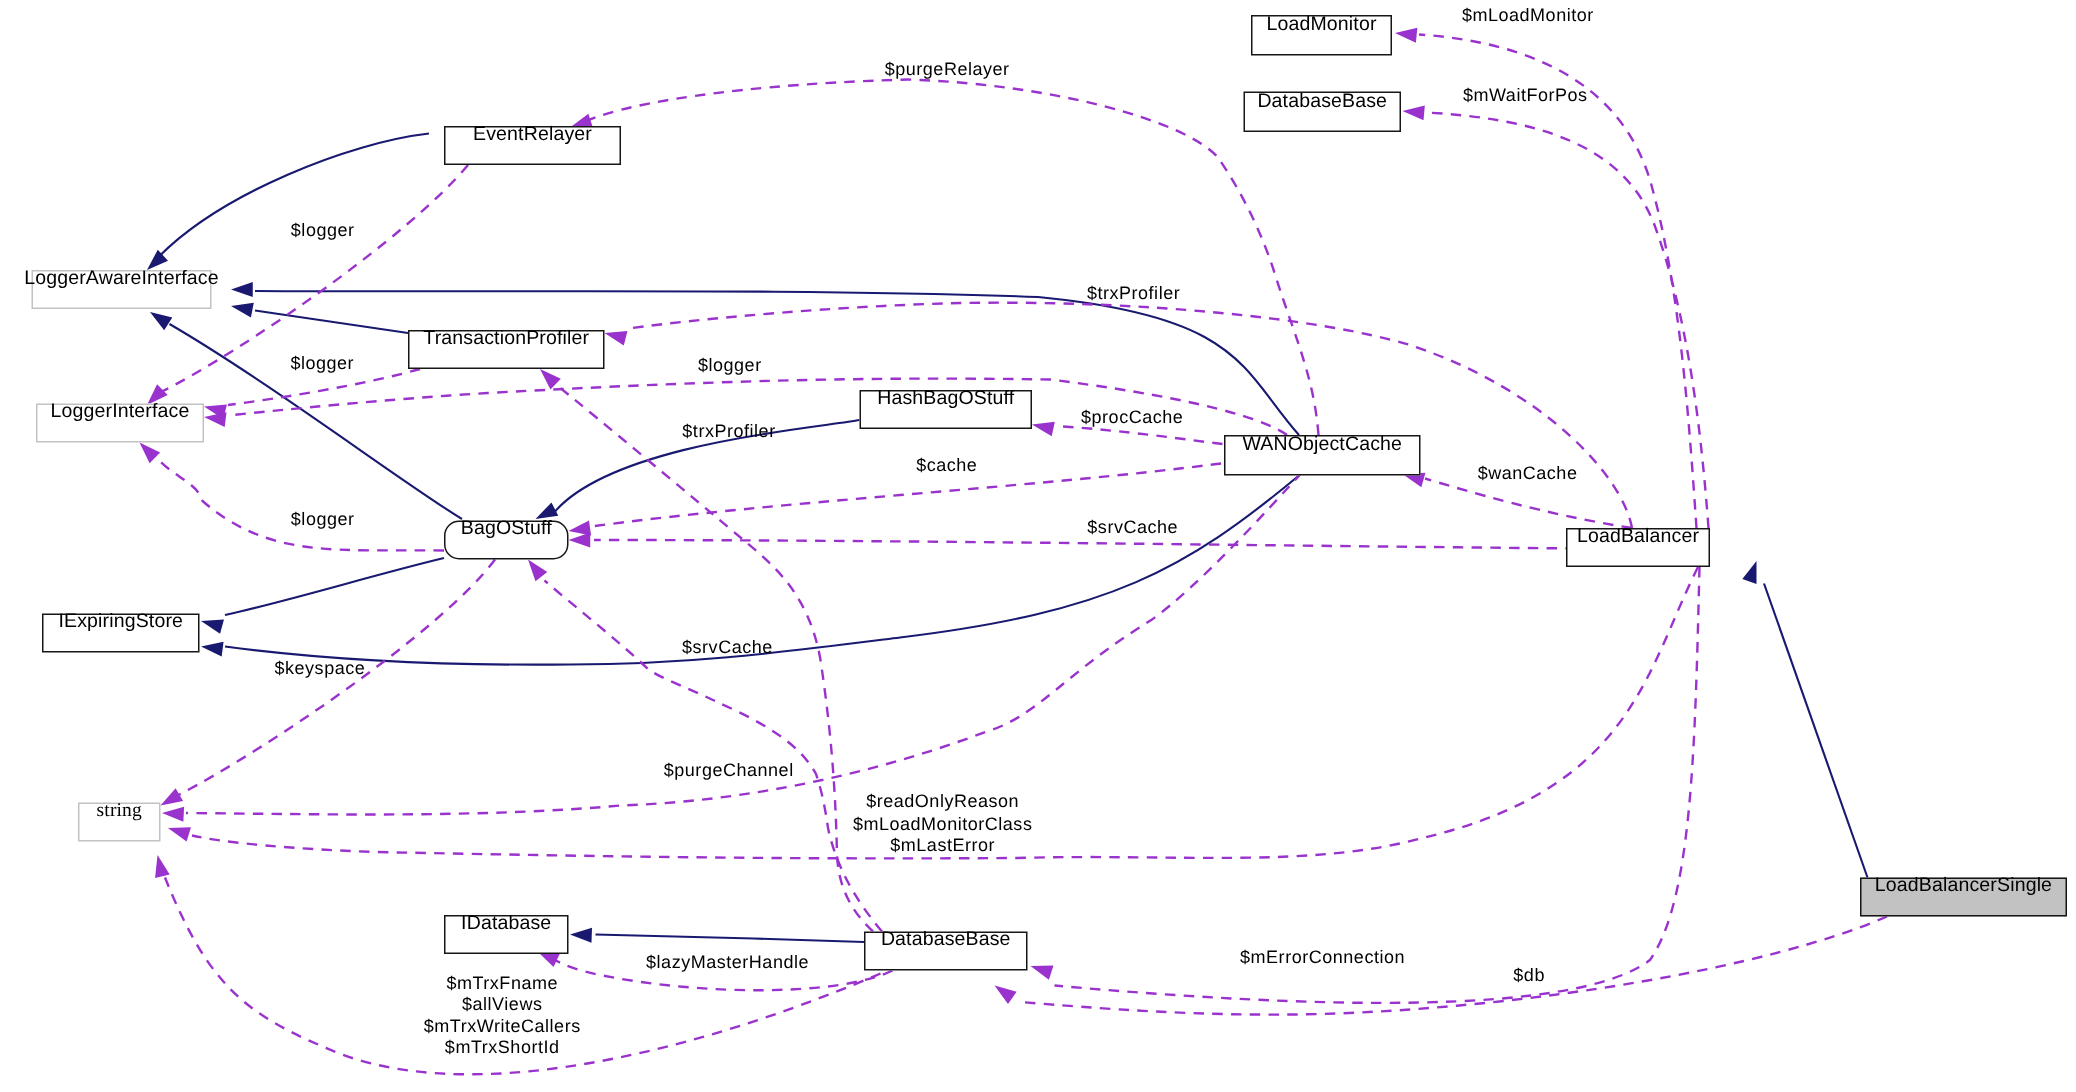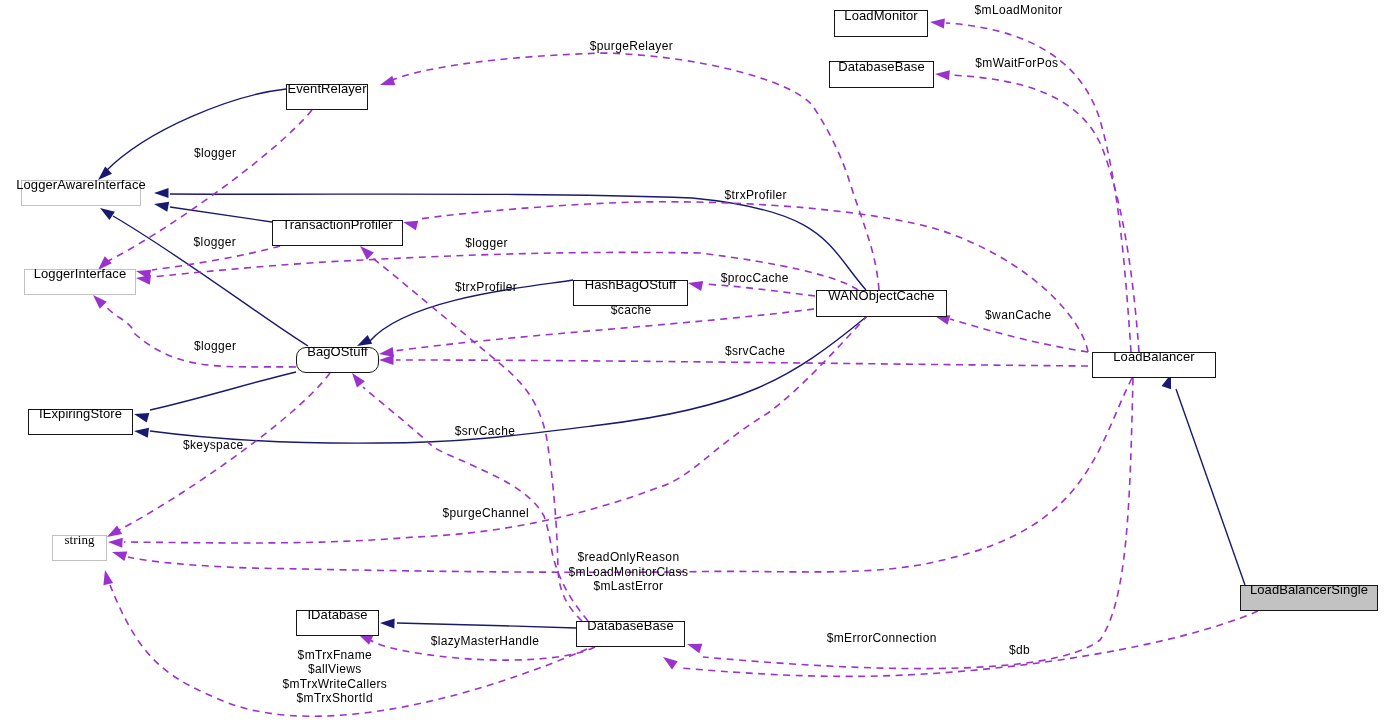--- a/index.html
+++ b/index.html
@@ -78,50 +78,50 @@
 <path d="M595,647 C560,664 470,664 400,650 C385,647 375,643 370,640" fill="none" stroke="#9a32cd" stroke-width="1.6" stroke-dasharray="7,5.5"></path>
 <polygon points="358.00,634.00 369.03,644.66 373.25,635.60" fill="#9a32cd"></polygon>
 <path d="M1133,378 C1130,500 1128,600 1100,640 C1050,678 870,672 703,657" fill="none" stroke="#9a32cd" stroke-width="1.6" stroke-dasharray="7,5.5"></path>
 <polygon points="687.00,644.00 699.25,653.24 702.34,643.73" fill="#9a32cd"></polygon>
 <path d="M1258,611 C1180,645 1020,672 880,676 C800,678 730,672 680,668" fill="none" stroke="#9a32cd" stroke-width="1.6" stroke-dasharray="7,5.5"></path>
 <polygon points="663.00,657.00 672.01,669.41 677.75,661.22" fill="#9a32cd"></polygon>
 </svg>
 </div>
 <div class="node plain" style="left:21px;top:180px;width:120px;height:26px;">LoggerAwareInterface</div>
 <div class="node plain" style="left:24px;top:269px;width:112px;height:26px;">LoggerInterface</div>
-<div class="node strong" style="left:286px;top:84px;width:82px;height:26px;">EventRelayer</div>
+<div class="node strong" style="left:296px;top:84px;width:118px;height:26px;">EventRelayer</div>
 <div class="node strong" style="left:272px;top:220px;width:131px;height:26px;">TransactionProfiler</div>
 <div class="node strong" style="left:296px;top:347px;width:83px;height:26px;border-radius:10px;">BagOStuff</div>
 <div class="node strong" style="left:28px;top:409px;width:105px;height:26px;">IExpiringStore</div>
 <div class="node plain" style="left:52px;top:535px;width:55px;height:26px;font-family:Liberation Serif, serif;">string</div>
 <div class="node strong" style="left:296px;top:610px;width:83px;height:26px;">IDatabase</div>
 <div class="node strong" style="left:576px;top:621px;width:109px;height:26px;">DatabaseBase</div>
-<div class="node strong" style="left:573px;top:280px;width:115px;height:26px;">HashBagOStuff</div>
+<div class="node strong" style="left:573px;top:260px;width:115px;height:26px;">HashBagOStuff</div>
 <div class="node strong" style="left:816px;top:290px;width:131px;height:27px;">WANObjectCache</div>
-<div class="node strong" style="left:1092px;top:352px;width:124px;height:26px;">LoadBalancer</div>
+<div class="node strong" style="left:1044px;top:352px;width:96px;height:26px;">LoadBalancer</div>
 <div class="node highlight" style="left:1240px;top:585px;width:138px;height:26px;">LoadBalancerSingle</div>
 <div class="node strong" style="left:834px;top:10px;width:94px;height:27px;">LoadMonitor</div>
 <div class="node strong" style="left:829px;top:61px;width:105px;height:27px;">DatabaseBase</div>
 <div class="elabel" style="left:589.8px;top:39.2px;">$purgeRelayer</div>
 <div class="elabel" style="left:974.6px;top:3px;">$mLoadMonitor</div>
 <div class="elabel" style="left:975.3px;top:55.6px;">$mWaitForPos</div>
 <div class="elabel" style="left:193.9px;top:146.4px;">$logger</div>
 <div class="elabel" style="left:724.6px;top:187.8px;">$trxProfiler</div>
 <div class="elabel" style="left:193.6px;top:235.2px;">$logger</div>
 <div class="elabel" style="left:465.3px;top:235.8px;">$logger</div>
 <div class="elabel" style="left:454.9px;top:279.6px;">$trxProfiler</div>
 <div class="elabel" style="left:720.7px;top:271px;">$procCache</div>
 <div class="elabel" style="left:610.8px;top:303.2px;">$cache</div>
 <div class="elabel" style="left:985.1px;top:308.3px;">$wanCache</div>
 <div class="elabel" style="left:193.9px;top:338.7px;">$logger</div>
 <div class="elabel" style="left:724.9px;top:344.1px;">$srvCache</div>
 <div class="elabel" style="left:183px;top:408.5px;margin-top:29px;">$keyspace</div>
 <div class="elabel" style="left:454.7px;top:424.2px;">$srvCache</div>
 <div class="elabel" style="left:442.5px;top:506.1px;">$purgeChannel</div>
-<div class="elabel" style="left:568.6px;top:527px;margin-top:23px;">$readOnlyReason
+<div class="elabel" style="left:568.6px;top:527px;">$readOnlyReason
 $mLoadMonitorClass
 $mLastError</div>
 <div class="elabel" style="left:430.7px;top:633.7px;">$lazyMasterHandle</div>
 <div class="elabel" style="left:826.7px;top:631px;">$mErrorConnection</div>
 <div class="elabel" style="left:1008.9px;top:642.7px;">$db</div>
 <div class="elabel" style="left:282.5px;top:647.7px;">$mTrxFname
 $allViews
 $mTrxWriteCallers
 $mTrxShortId</div>
 

